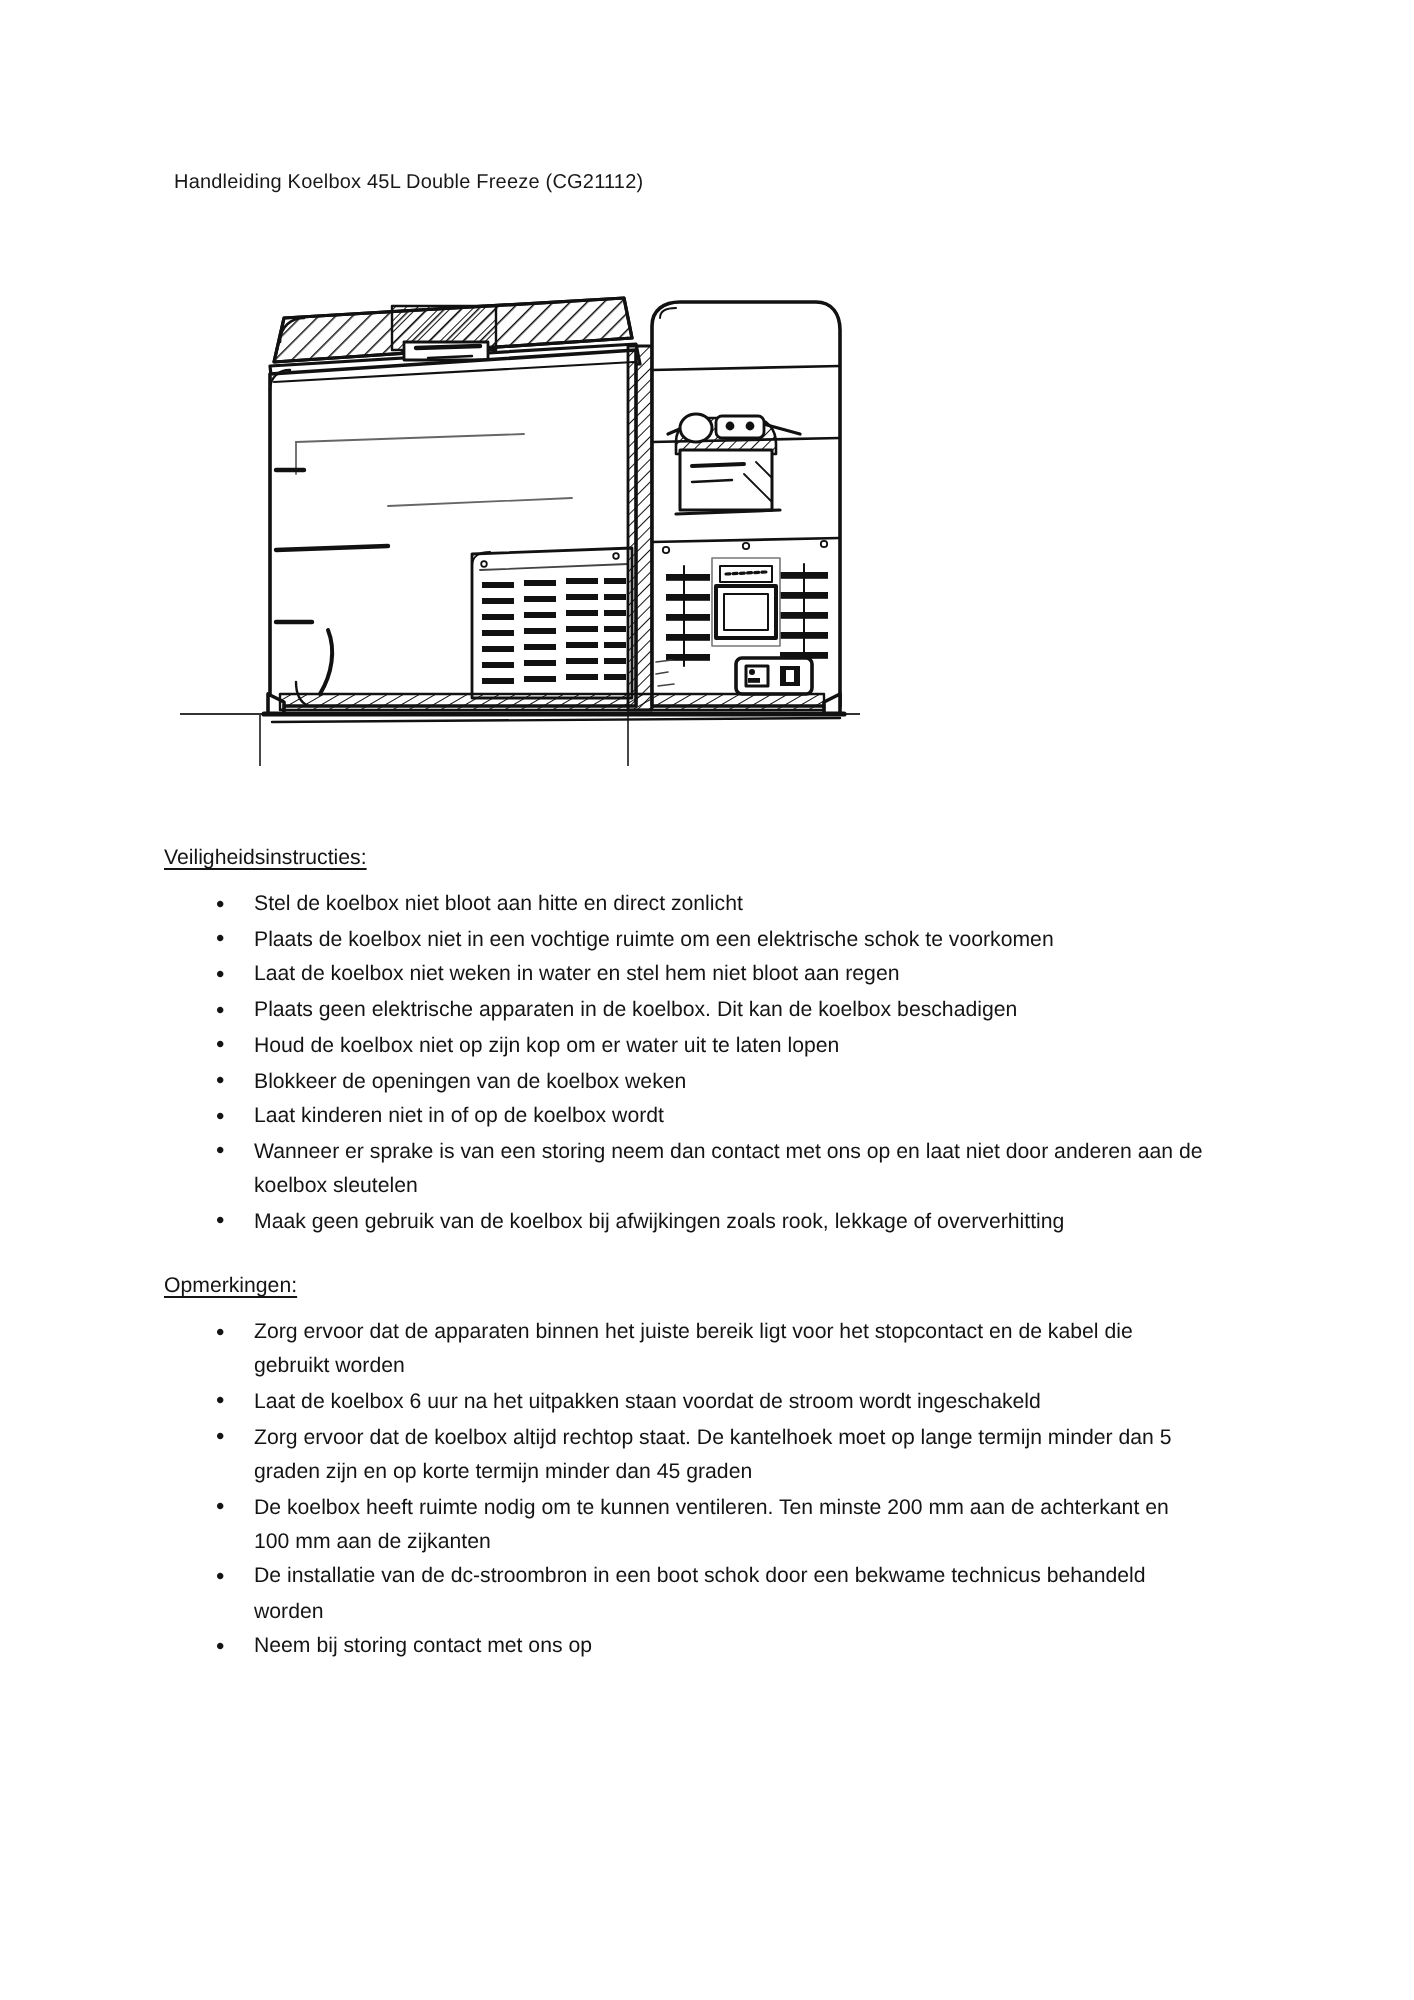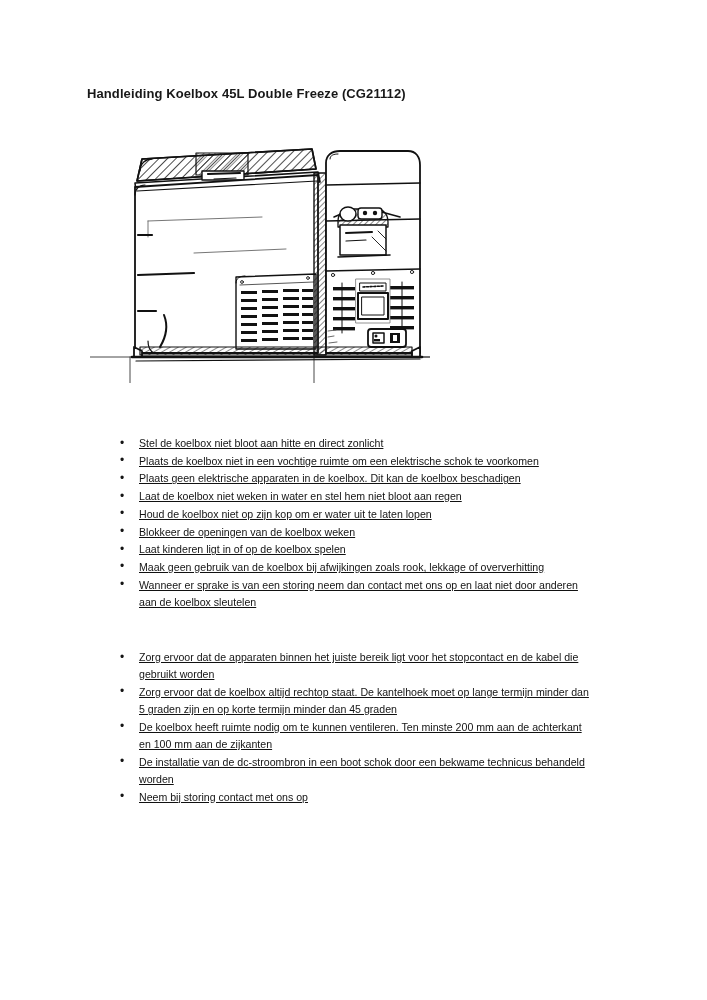--- a/index.html
+++ b/index.html
@@ -22,22 +22,22 @@
     position: absolute;
     inset: 0;
     background: #ffffff;
   }
 
   
   .doc-title {
     position: absolute;
     left: 87px;
     top: 86px;
-    font-size: 13px;
-    font-weight: bold;
+    font-size: 10px;
+    font-weight: normal;
     letter-spacing: 0.1px;
     color: #181818;
     white-space: nowrap;
   }
 
   
   .illustration {
     position: absolute;
     left: 90px;
     top: 125px;
@@ -59,23 +59,22 @@
   .section-heading {
     font-size: 10.6px;
     color: #141414;
     text-decoration: underline;
     text-underline-offset: 2px;
     margin: 0 0 9px 0;
     font-weight: normal;
   }
   ul.bullets {
     list-style: none;
-    margin: 12px;
+    margin: 0;
     padding: 0;
-    text-decoration: underline;
   }
   ul.bullets > li {
     position: relative;
     padding-left: 45px;
     font-size: 10.6px;
     line-height: 17.2px;
     color: #141414;
     margin-bottom: 0.5px;
   }
   ul.bullets > li::before {
@@ -292,36 +291,39 @@
 
           <path d="M74,190 C78,200 76,212 70,222" stroke-width="2"></path>
           <path d="M58,216 C58,222 60,226 64,228" stroke-width="1.2"></path>
         </g>
 
       </g>
     </svg>
   </div>
 
   <div class="section" id="section-safety">
+    <div class="section-heading">Veiligheidsinstructies:</div>
     <ul class="bullets">
       <li>Stel de koelbox niet bloot aan hitte en direct zonlicht</li>
       <li>Plaats de koelbox niet in een vochtige ruimte om een elektrische schok te voorkomen</li>
+      <li>Laat de koelbox niet weken in water en stel hem niet bloot aan regen</li>
       <li>Plaats geen elektrische apparaten in de koelbox. Dit kan de koelbox beschadigen</li>
-      <li>Laat de koelbox niet weken in water en stel hem niet bloot aan regen</li>
       <li>Houd de koelbox niet op zijn kop om er water uit te laten lopen</li>
       <li>Blokkeer de openingen van de koelbox weken</li>
-      <li>Laat kinderen ligt in of op de koelbox spelen</li>
+      <li>Laat kinderen niet in of op de koelbox wordt</li>
+      <li>Wanneer er sprake is van een storing neem dan contact met ons op en laat niet door anderen aan de koelbox sleutelen</li>
       <li>Maak geen gebruik van de koelbox bij afwijkingen zoals rook, lekkage of oververhitting</li>
-      <li>Wanneer er sprake is van een storing neem dan contact met ons op en laat niet door anderen aan de koelbox sleutelen</li>
     </ul>
   </div>
 
   <div class="section" id="section-remarks">
+    <div class="section-heading">Opmerkingen:</div>
     <ul class="bullets">
       <li>Zorg ervoor dat de apparaten binnen het juiste bereik ligt voor het stopcontact en de kabel die gebruikt worden</li>
+      <li>Laat de koelbox 6 uur na het uitpakken staan voordat de stroom wordt ingeschakeld</li>
       <li>Zorg ervoor dat de koelbox altijd rechtop staat. De kantelhoek moet op lange termijn minder dan 5 graden zijn en op korte termijn minder dan 45 graden</li>
       <li>De koelbox heeft ruimte nodig om te kunnen ventileren. Ten minste 200 mm aan de achterkant en 100 mm aan de zijkanten</li>
       <li>De installatie van de dc-stroombron in een boot schok door een bekwame technicus behandeld worden</li>
       <li>Neem bij storing contact met ons op</li>
     </ul>
   </div>
 
 </div>
 
 </body></html>

